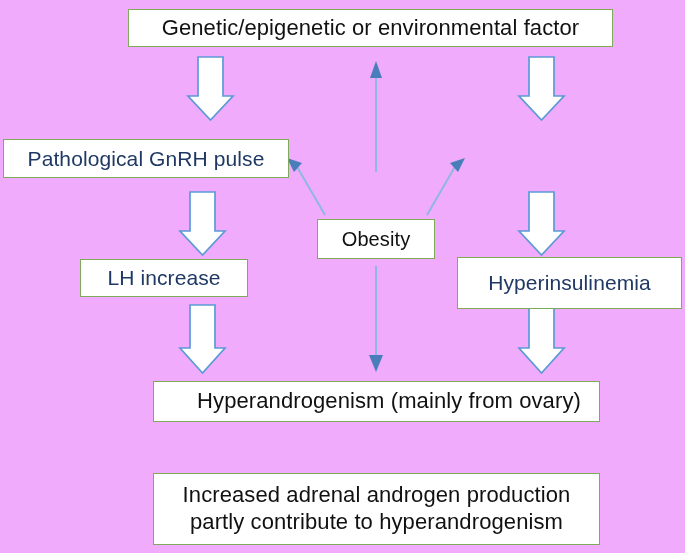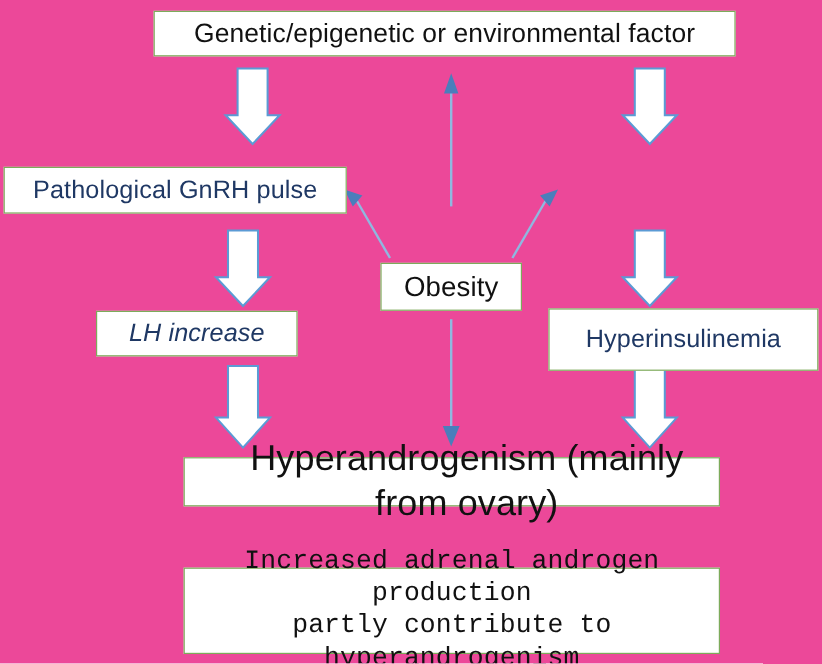--- a/index.html
+++ b/index.html
@@ -7,21 +7,21 @@
     padding: 0;
     background: #ffffff;
   }
   body {
     font-family: "Liberation Sans", sans-serif;
   }
   #canvas {
     position: relative;
     width: 685px;
     height: 553px;
-    background: #ec4899;
+    background: #f0abfc;
     overflow: hidden;
   }
   .node {
     position: absolute;
     box-sizing: border-box;
     border: 1.6px solid #7dab5b;
     background: #ffffff;
     display: flex;
     align-items: center;
     justify-content: center;
@@ -90,24 +90,24 @@
     <line class="thinline" x1="376" y1="266" x2="376" y2="360"></line>
     <polygon class="thinhead" points="376,372 369,355 383,355"></polygon>
 
   </svg>
 
   <div class="node dark" style="left:128px; top:9px; width:485px; height:38px; font-size:22px;">Genetic/epigenetic or environmental factor</div>
 
   <div class="node" style="left:3px; top:139px; width:286px; height:39px;">Pathological GnRH pulse</div>
 
 
-  <div class="node" style="left:80px; top:259px; width:168px; height:38px;font-style:italic;">LH increase</div>
+  <div class="node" style="left:80px; top:259px; width:168px; height:38px;">LH increase</div>
 
-  <div class="node dark" style="left:317px; top:219px; width:118px; height:40px; font-size:23px;">Obesity</div>
+  <div class="node dark" style="left:317px; top:219px; width:118px; height:40px; font-size:20px;">Obesity</div>
 
   <div class="node" style="left:457px; top:257px; width:225px; height:52px;">Hyperinsulinemia</div>
 
-  <div class="node dark" style="left:153px; top:381px; width:447px; height:41px; font-size:30px;padding-left:25px;">Hyperandrogenism (mainly from ovary)</div>
+  <div class="node dark" style="left:153px; top:381px; width:447px; height:41px; font-size:22px;padding-left:25px;">Hyperandrogenism (mainly from ovary)</div>
 
-  <div class="node dark" style="left:153px; top:473px; width:447px; height:72px; font-size:22px;font-family:Liberation Mono, monospace;">Increased adrenal androgen production
+  <div class="node dark" style="left:153px; top:473px; width:447px; height:72px; font-size:22px;">Increased adrenal androgen production
 partly contribute to hyperandrogenism</div>
 
 </div>
 
 </body></html>

